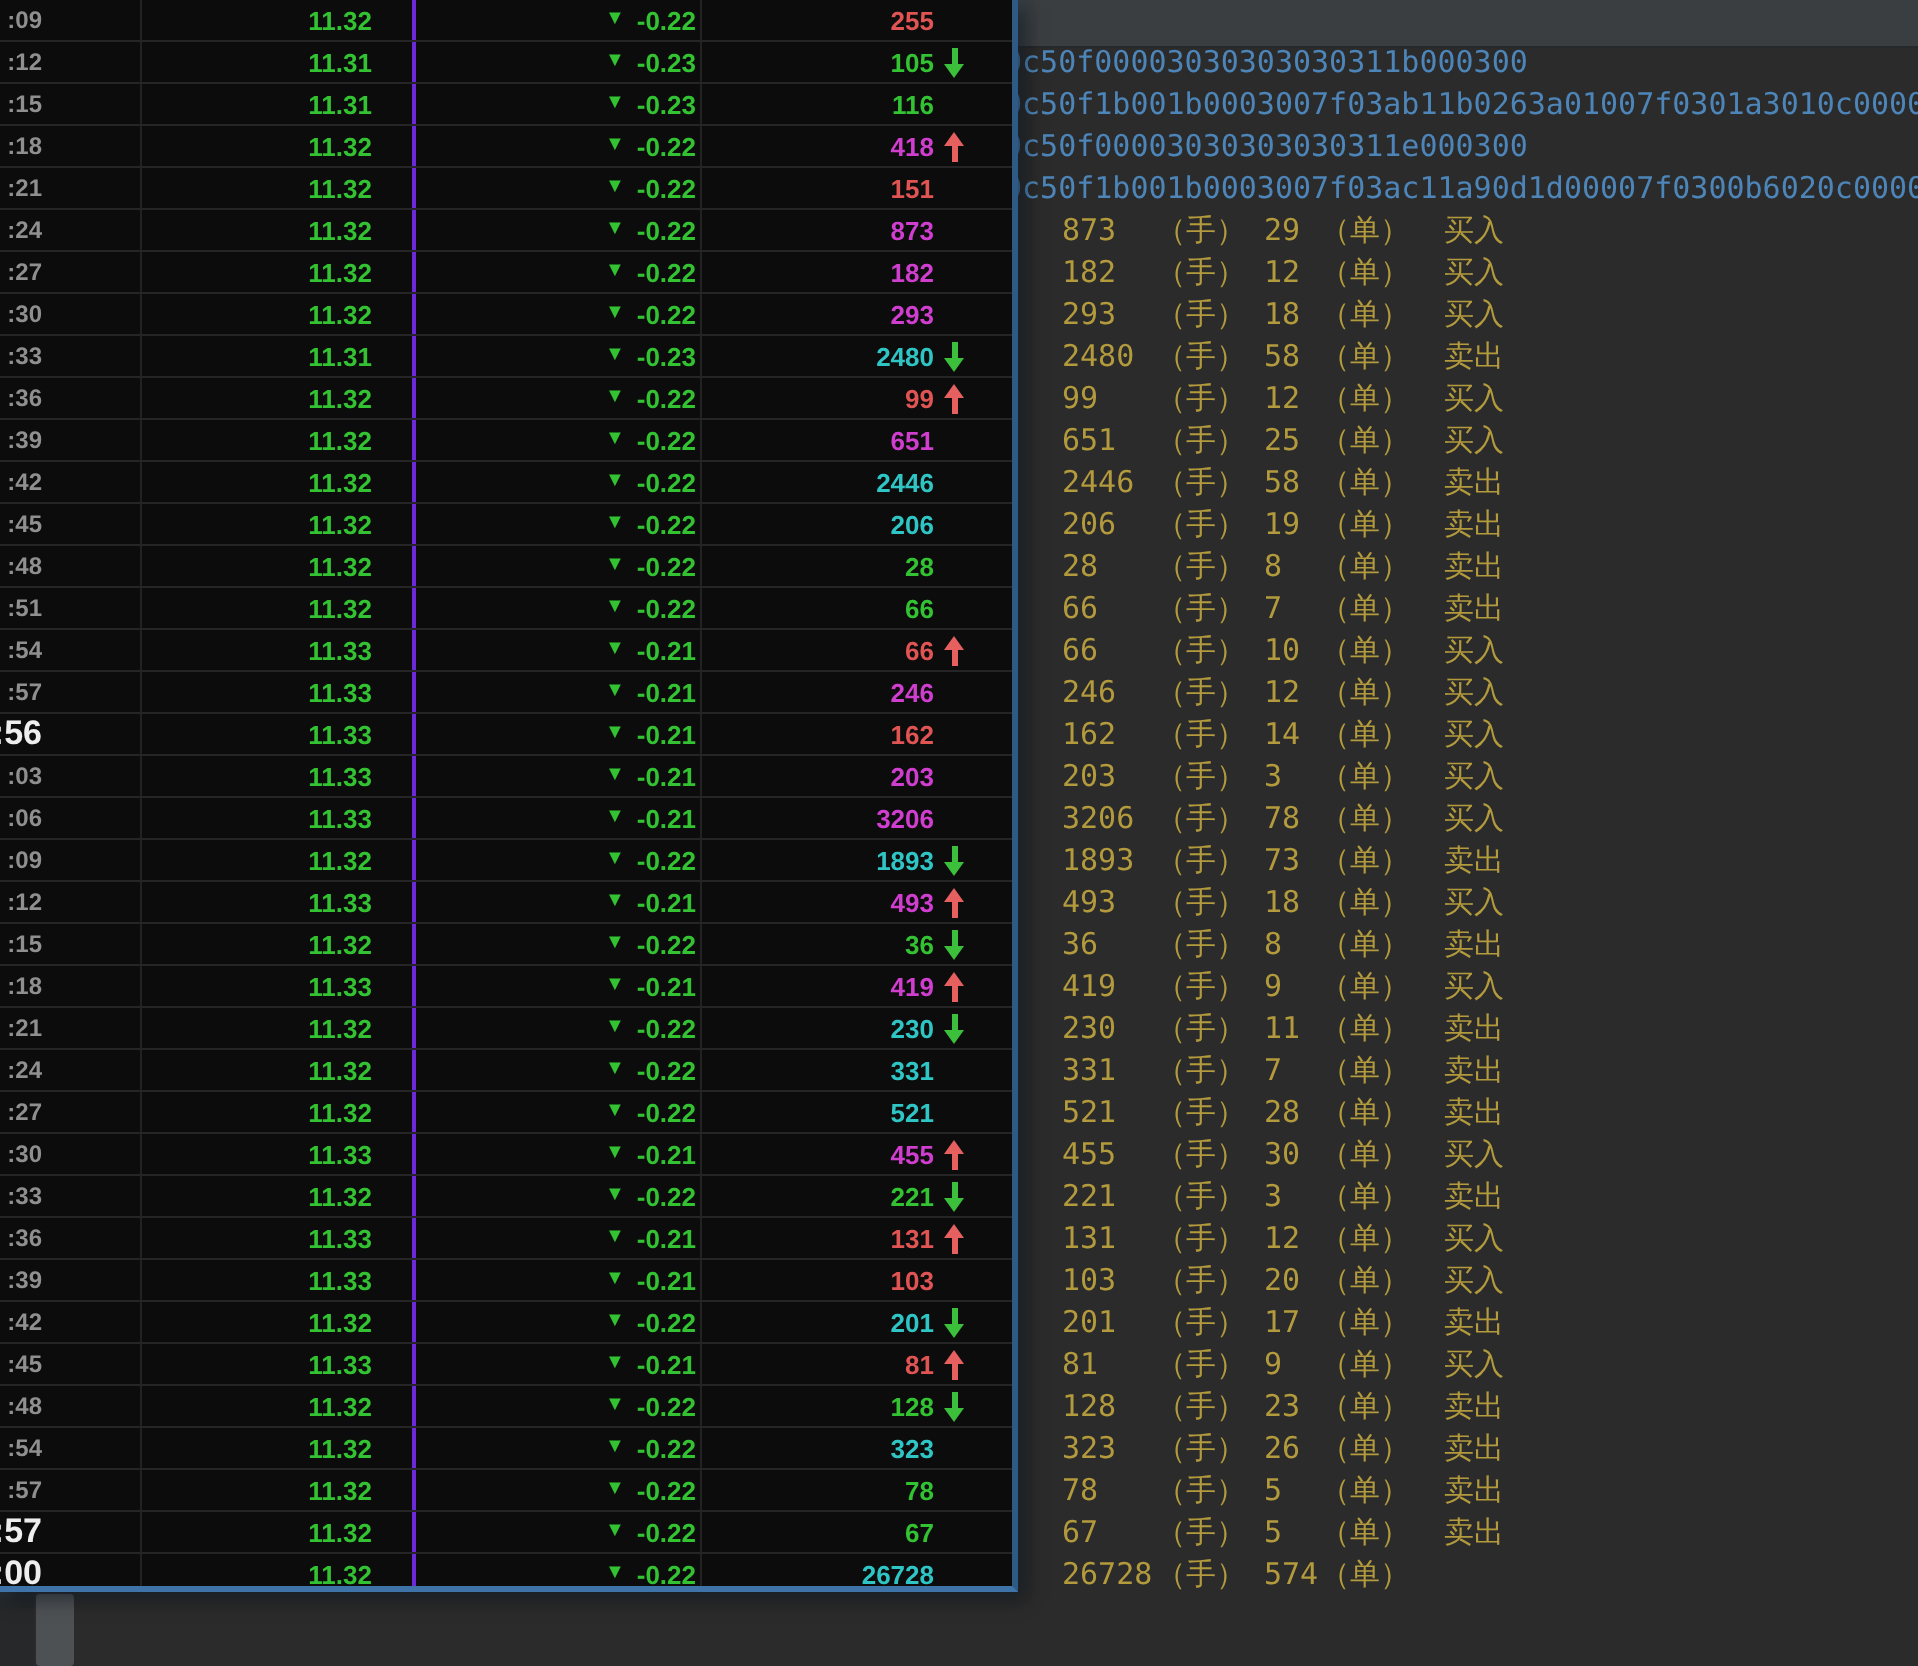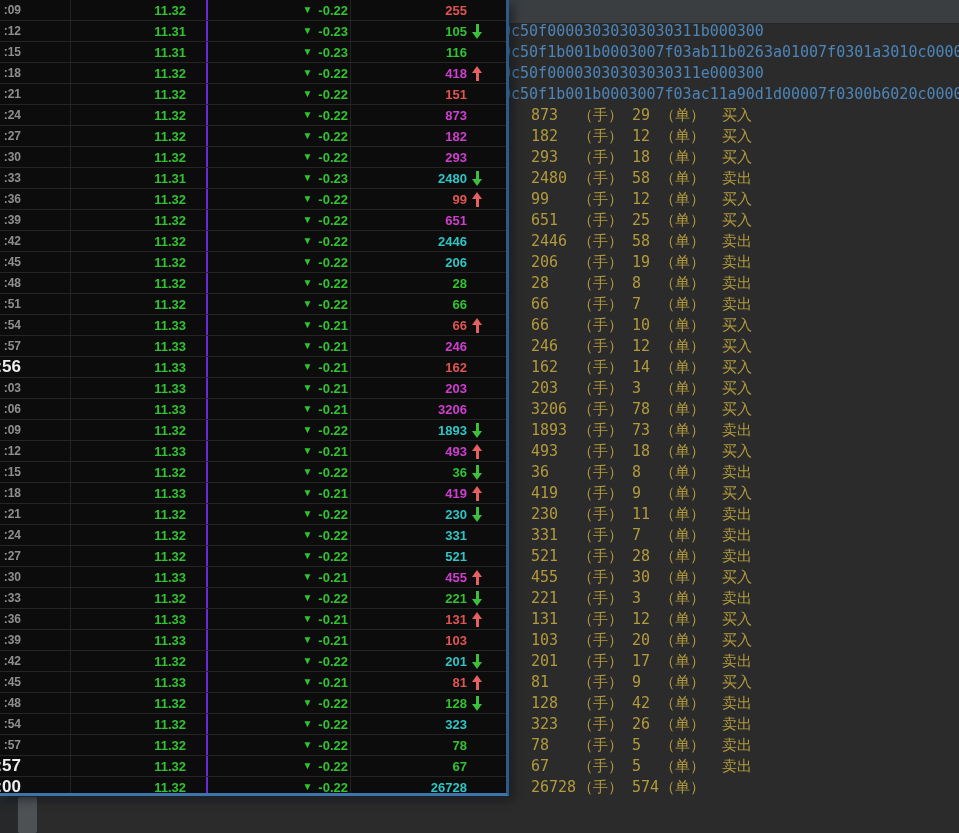--- a/index.html
+++ b/index.html
@@ -268,21 +268,21 @@
       <div class="cline tradeline">
     <span class="tv">81</span>
     <span class="tl1">（手）</span>
     <span class="tc">9</span>
     <span class="tl2">（单）</span>
     <span class="td">买入</span>
   </div>
       <div class="cline tradeline">
     <span class="tv">128</span>
     <span class="tl1">（手）</span>
-    <span class="tc">42</span>
+    <span class="tc">23</span>
     <span class="tl2">（单）</span>
     <span class="td">卖出</span>
   </div>
       <div class="cline tradeline">
     <span class="tv">323</span>
     <span class="tl1">（手）</span>
     <span class="tc">26</span>
     <span class="tl2">（单）</span>
     <span class="td">卖出</span>
   </div>

